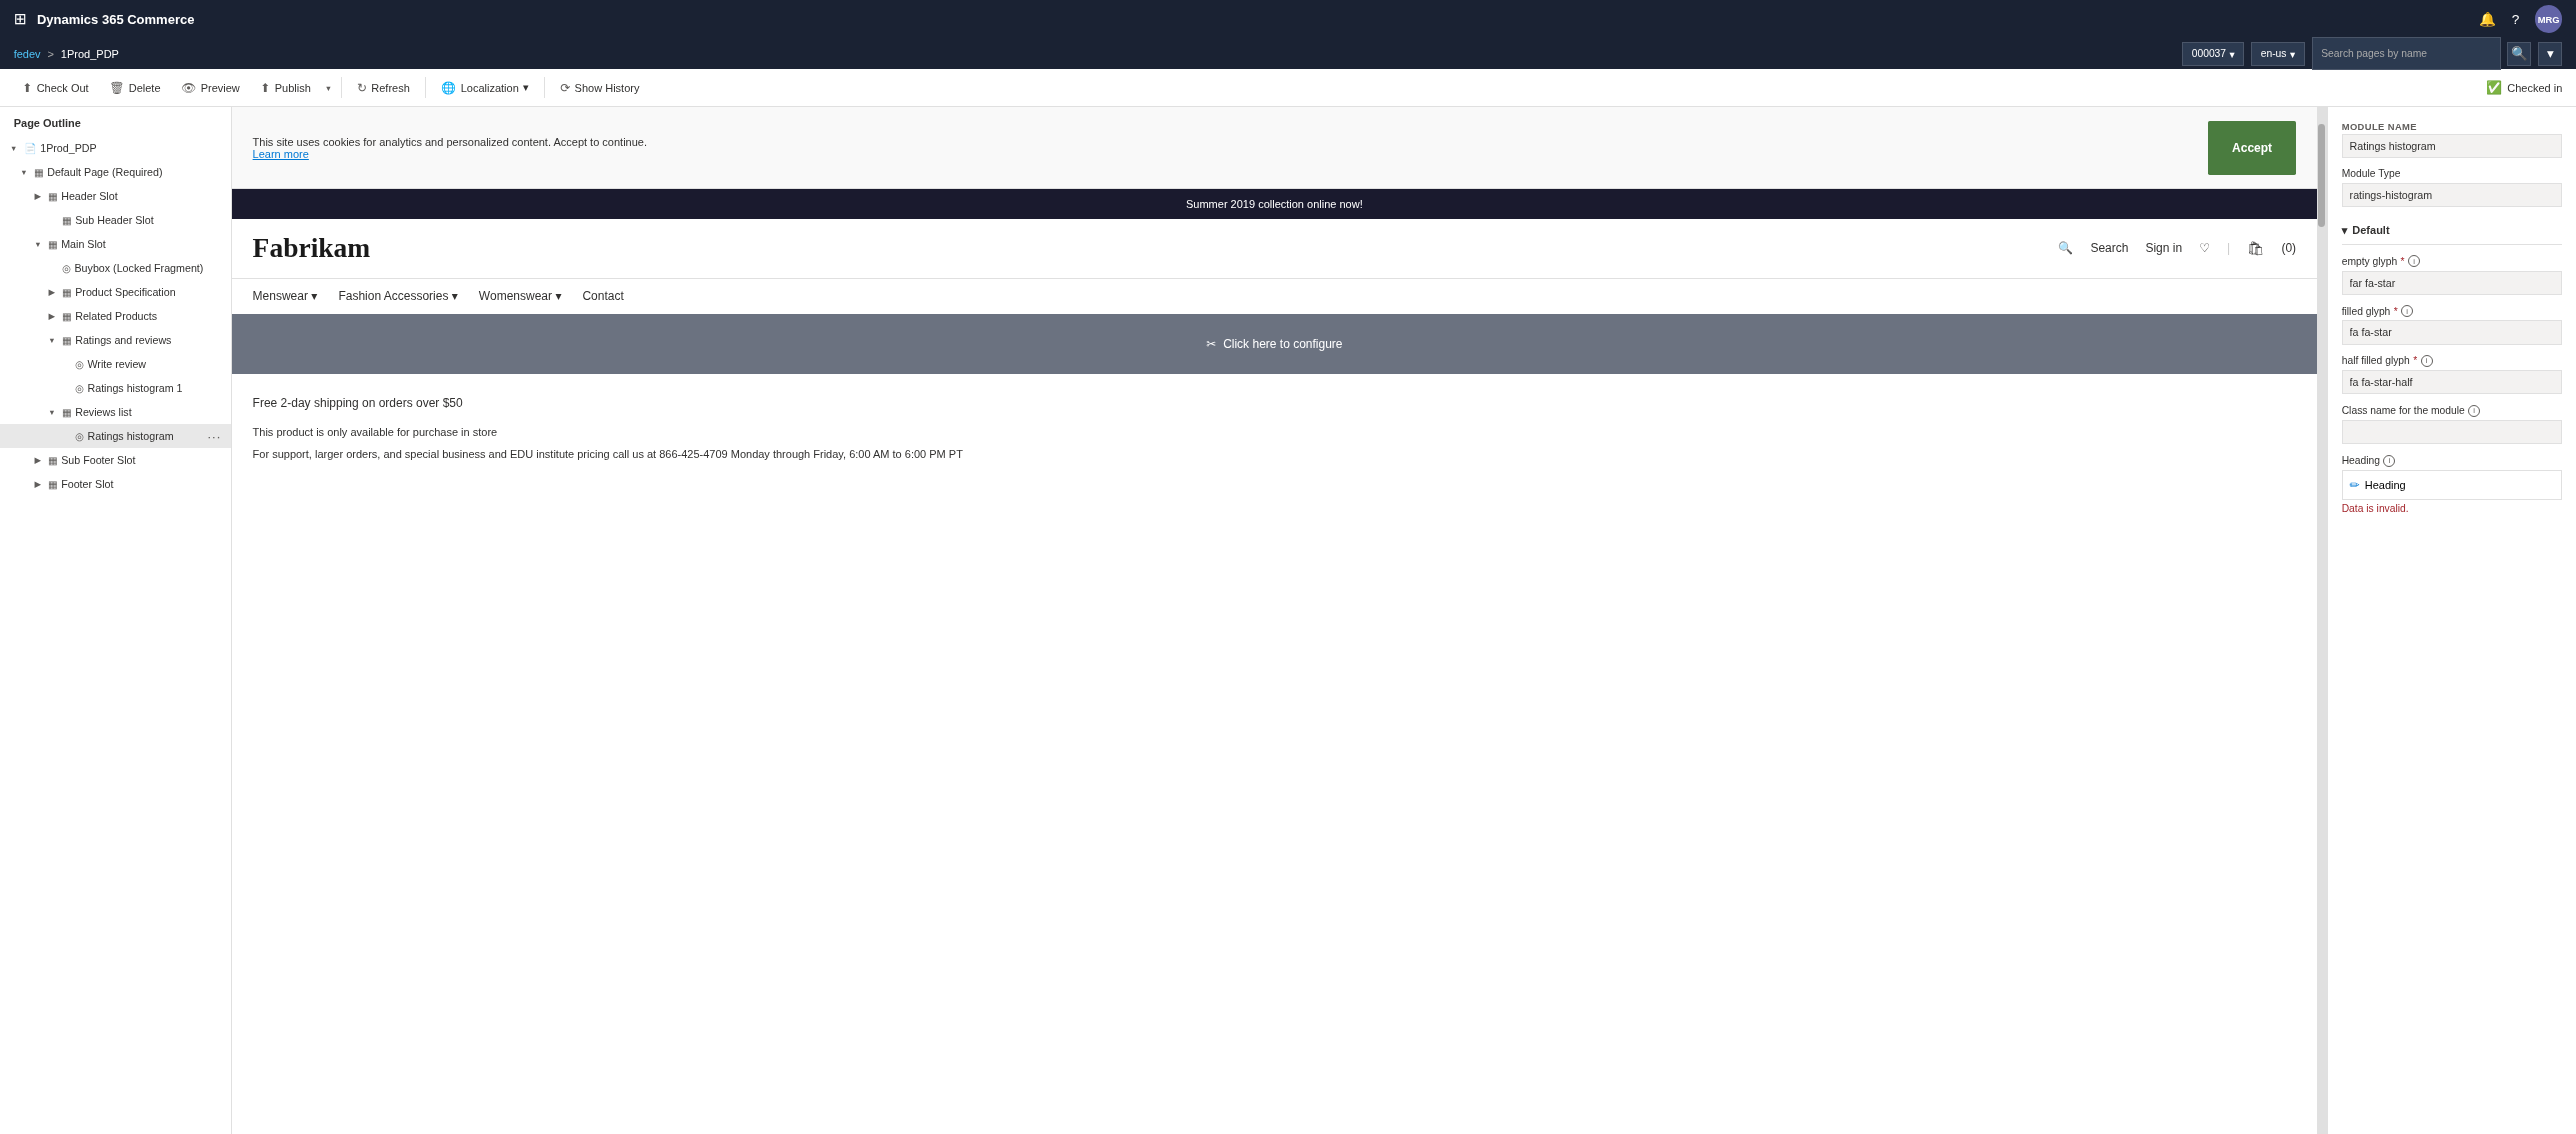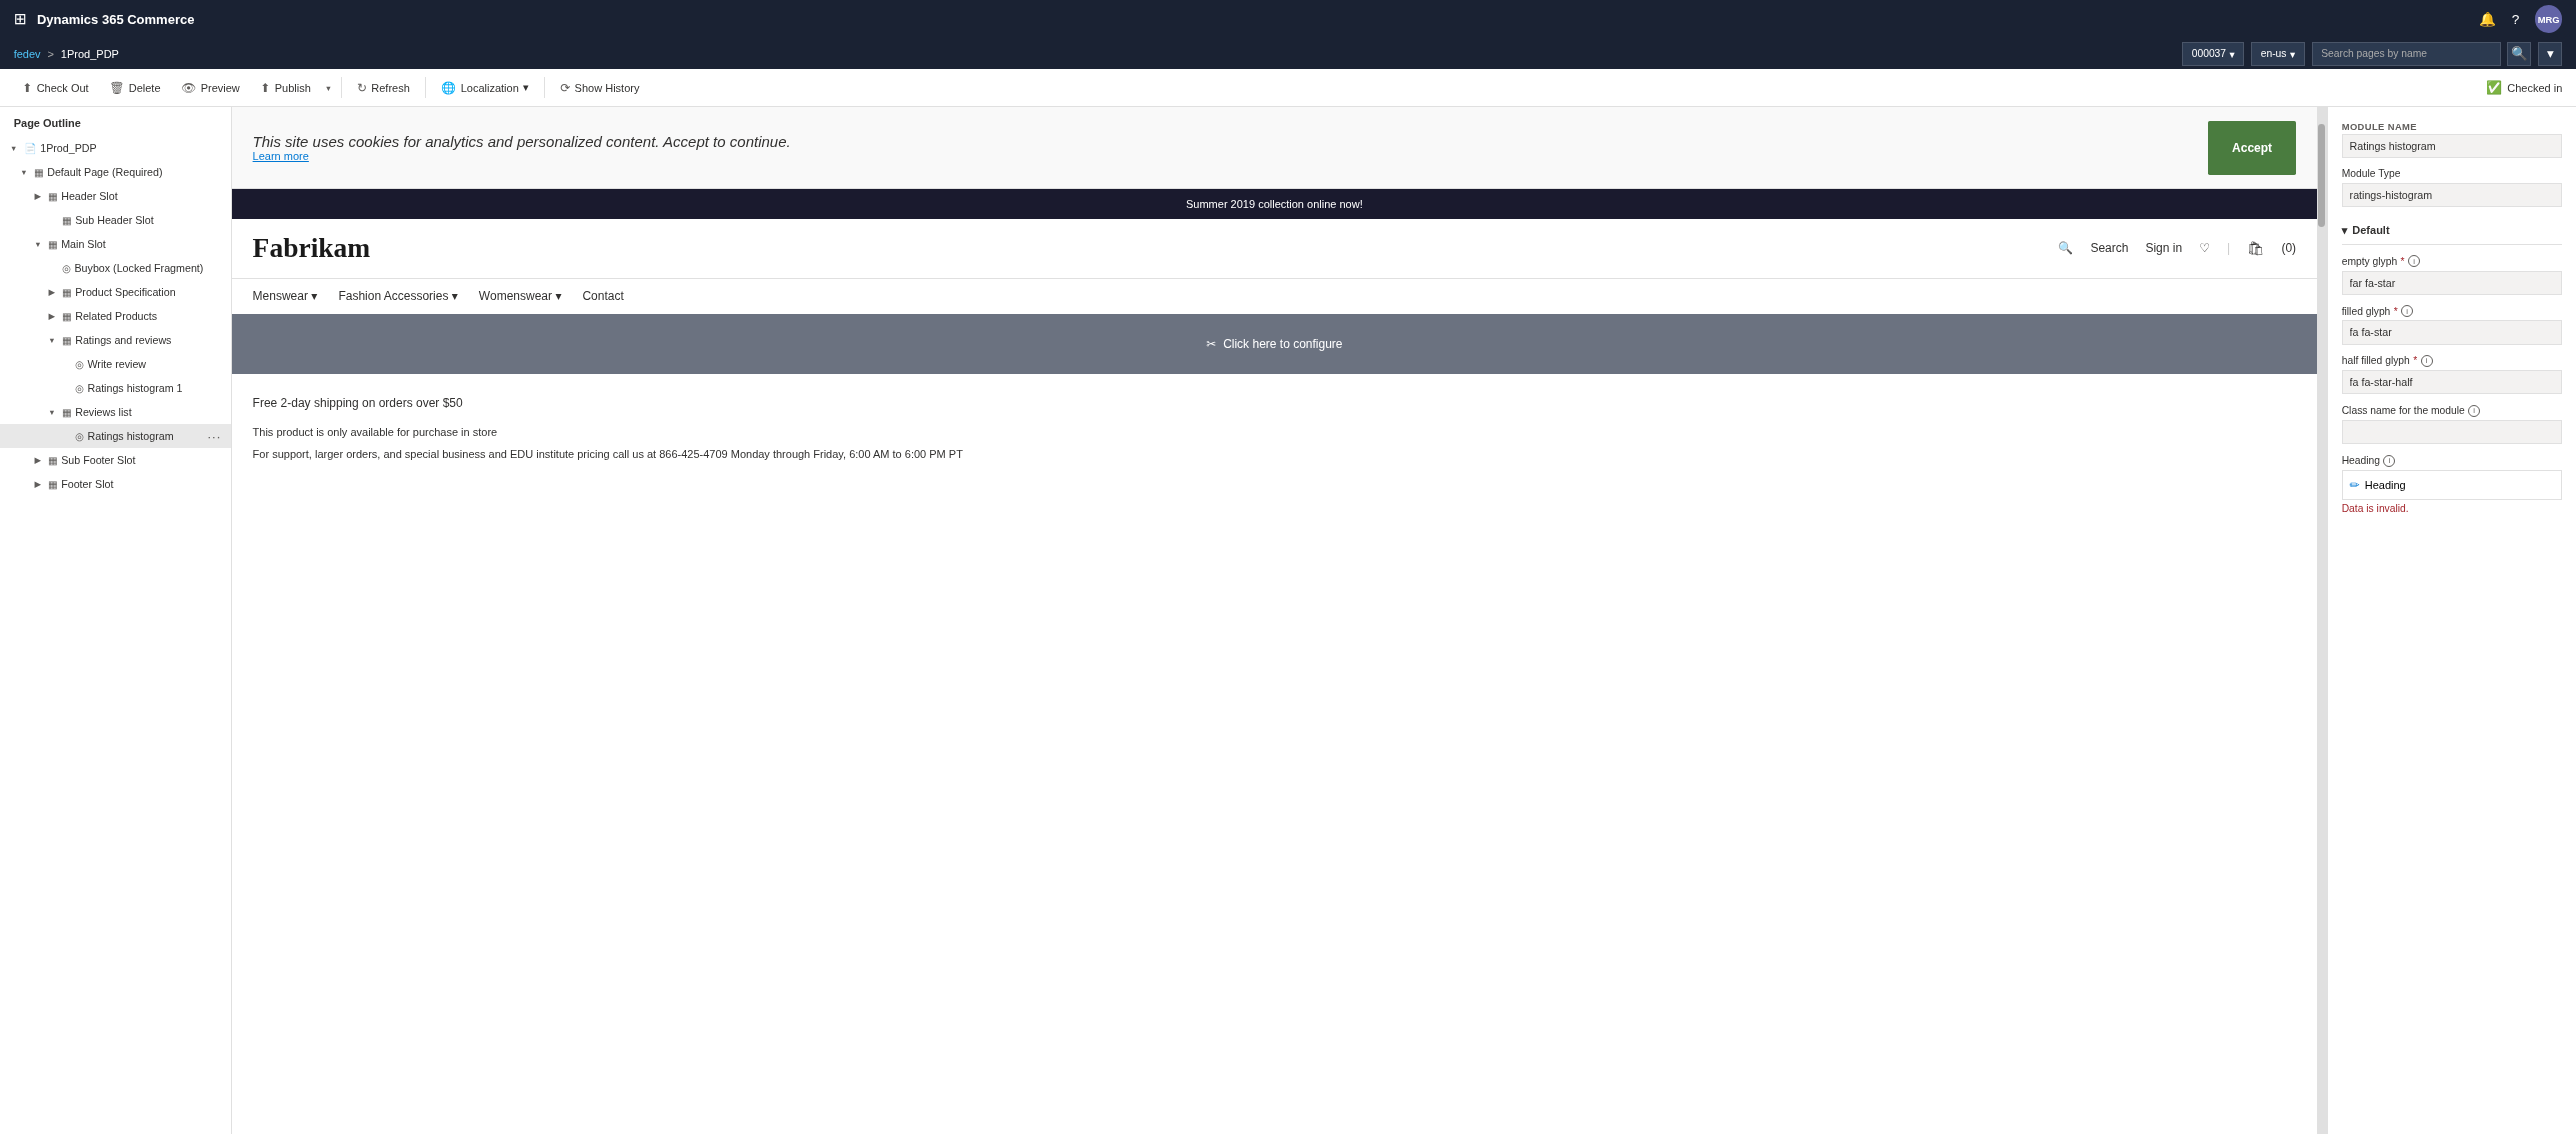--- a/index.html
+++ b/index.html
@@ -37,21 +37,21 @@
     .breadcrumb-sep { color: #aaa; font-size: 11px; }
     .breadcrumb-current { color: white; font-size: 11px; }
     .breadcrumb-right { margin-left: auto; display: flex; gap: 6.9px; align-items: center; }
     .dropdown-btn {
       background: #2c3a50; border: 0.9px solid #4a5568; color: white;
       padding: 3.4px 8.6px; font-size: 10.3px; cursor: pointer;
       display: flex; align-items: center; gap: 3.4px; height: 24px;
     }
     .search-box-top {
       background: #2c3a50; border: 0.9px solid #4a5568; color: white;
-      padding: 3.4px 8.6px; font-size: 10.3px; height: 24px; width: 189px;
+      padding: 3.4px 8.6px; font-size: 10.3px; height: 33px; width: 189px;
     }
     .search-box-top::placeholder { color: #aaa; }
     .search-btn-top {
       background: #2c3a50; border: 0.9px solid #4a5568; color: white;
       width: 24px; height: 24px; cursor: pointer; display: flex; align-items: center; justify-content: center;
     }
     .search-expand-btn {
       background: #2c3a50; border: 0.9px solid #4a5568; color: white;
       width: 24px; height: 24px; cursor: pointer; display: flex; align-items: center; justify-content: center;
     }
@@ -154,21 +154,21 @@
 
     
     .cookie-banner {
       background: #f9f9f9;
       border-bottom: 0.9px solid #e0e0e0;
       padding: 13.7px 20.6px;
       display: flex;
       align-items: center;
       justify-content: space-between;
     }
-    .cookie-text { font-size: 15px; color: #323130; font-style: italic; }
+    .cookie-text { font-size: 11px; color: #323130; }
     .cookie-link { color: #0078d4; text-decoration: underline; cursor: pointer; }
     .accept-btn {
       background: #4a7c3f;
       color: white;
       border: none;
       padding: 20px 24px;
       font-size: 12px;
       font-weight: 600;
       cursor: pointer;
       border-radius: 1.7px;

